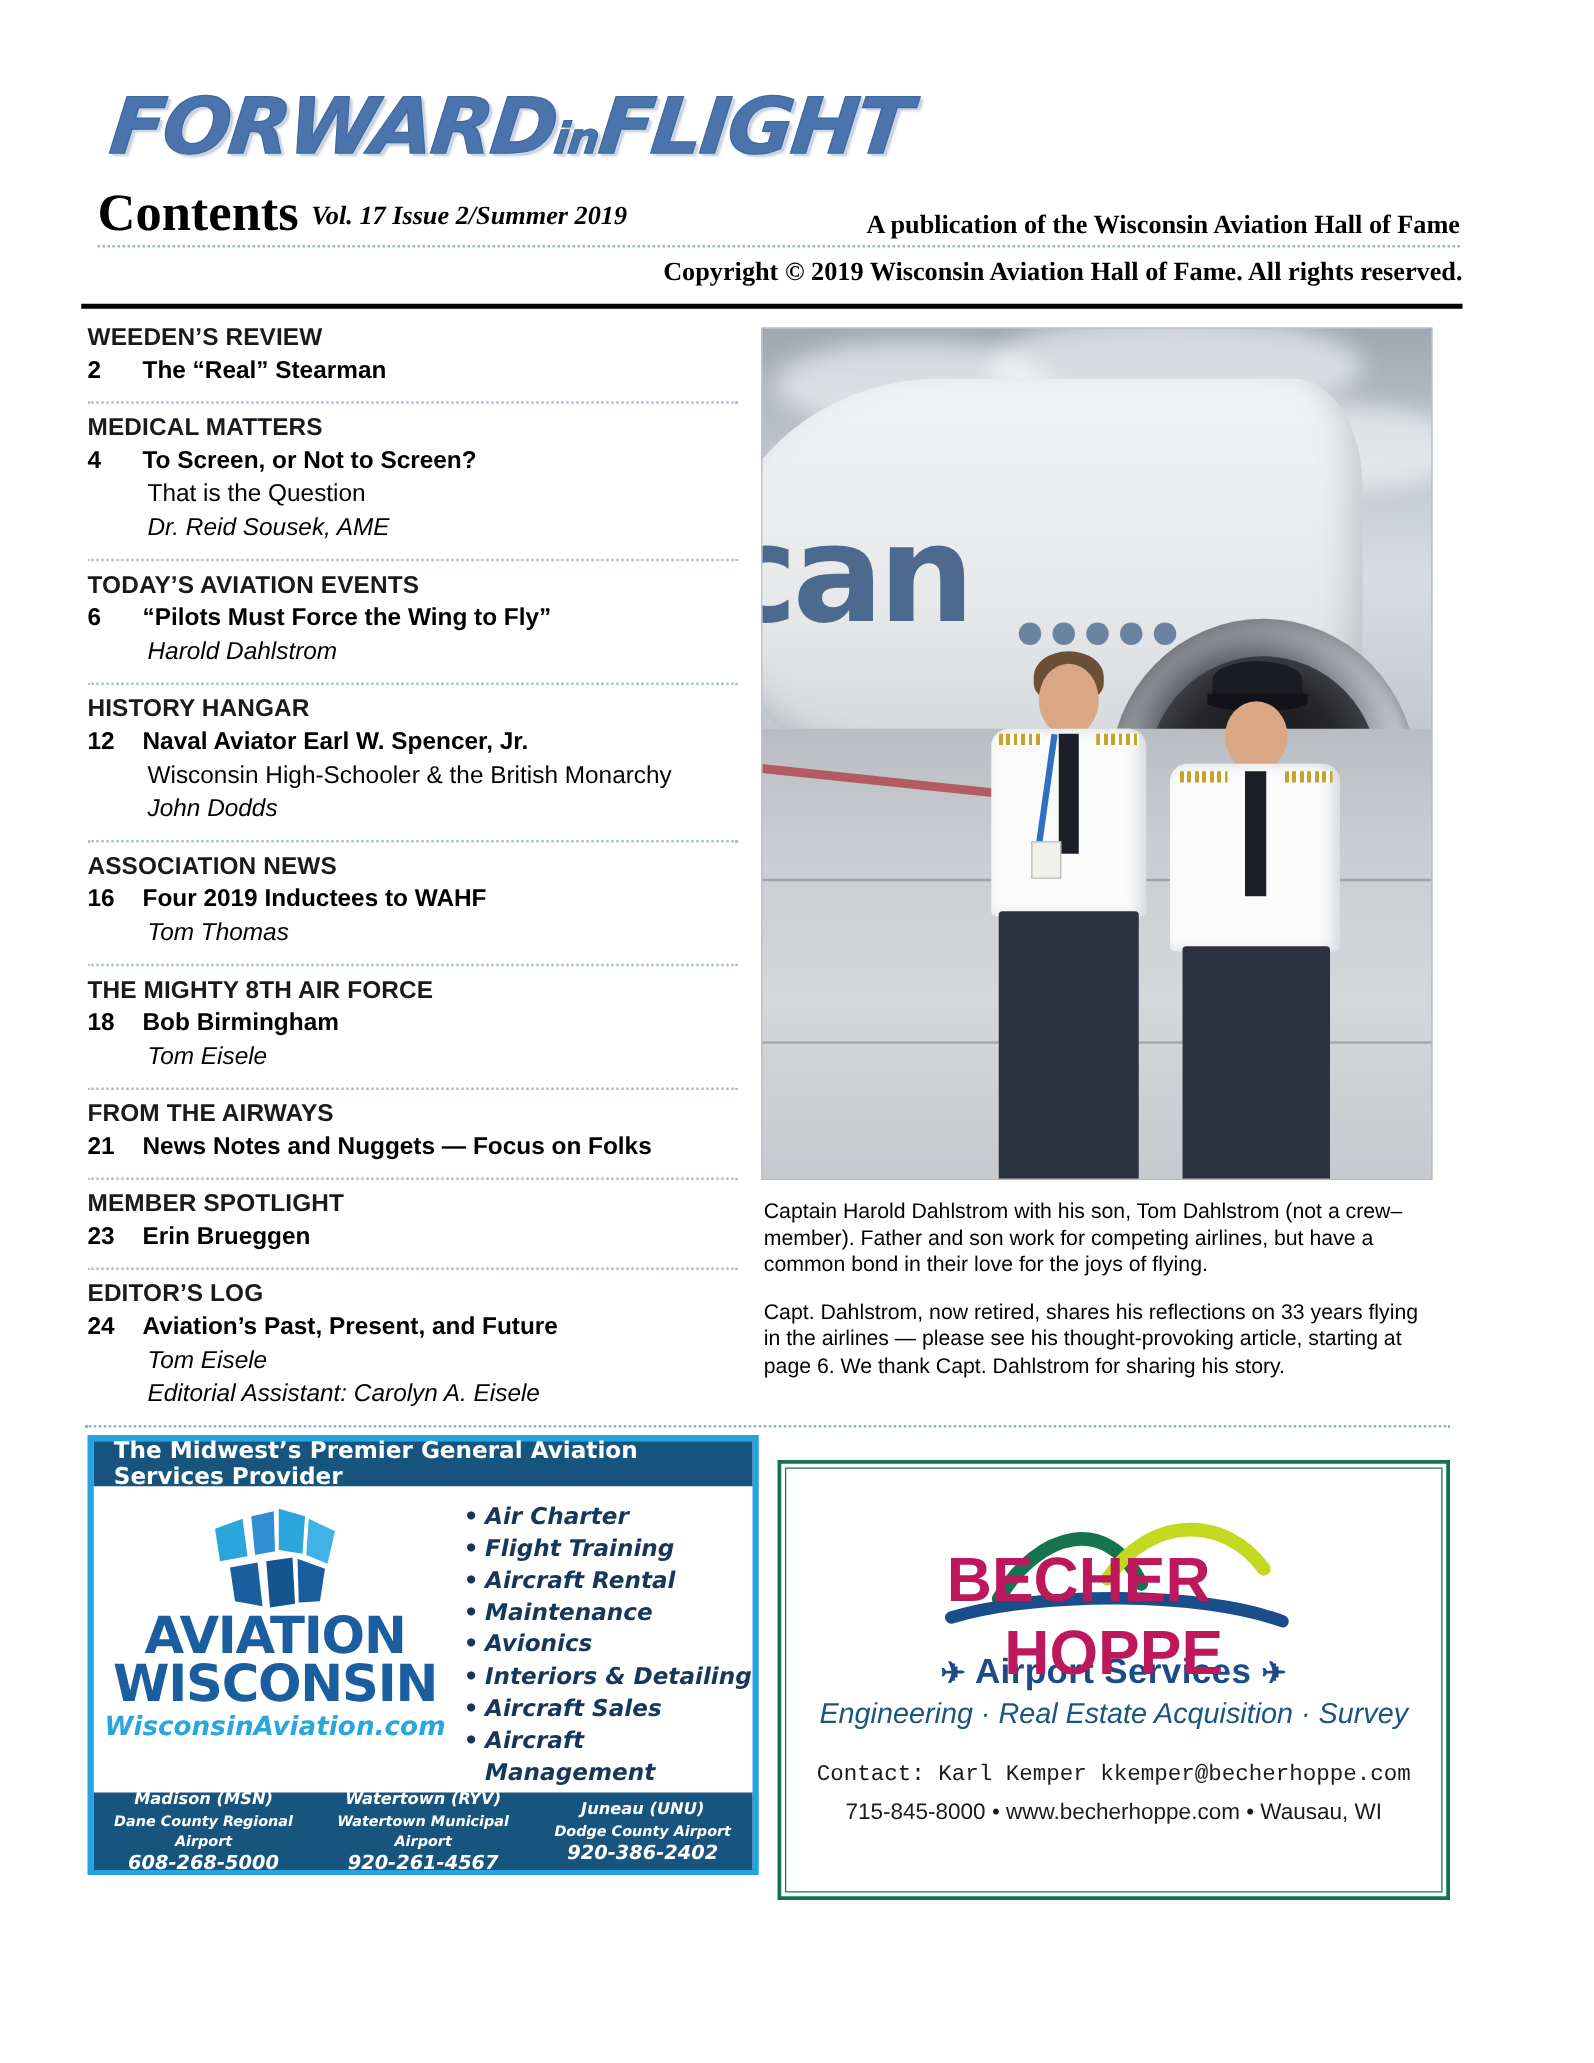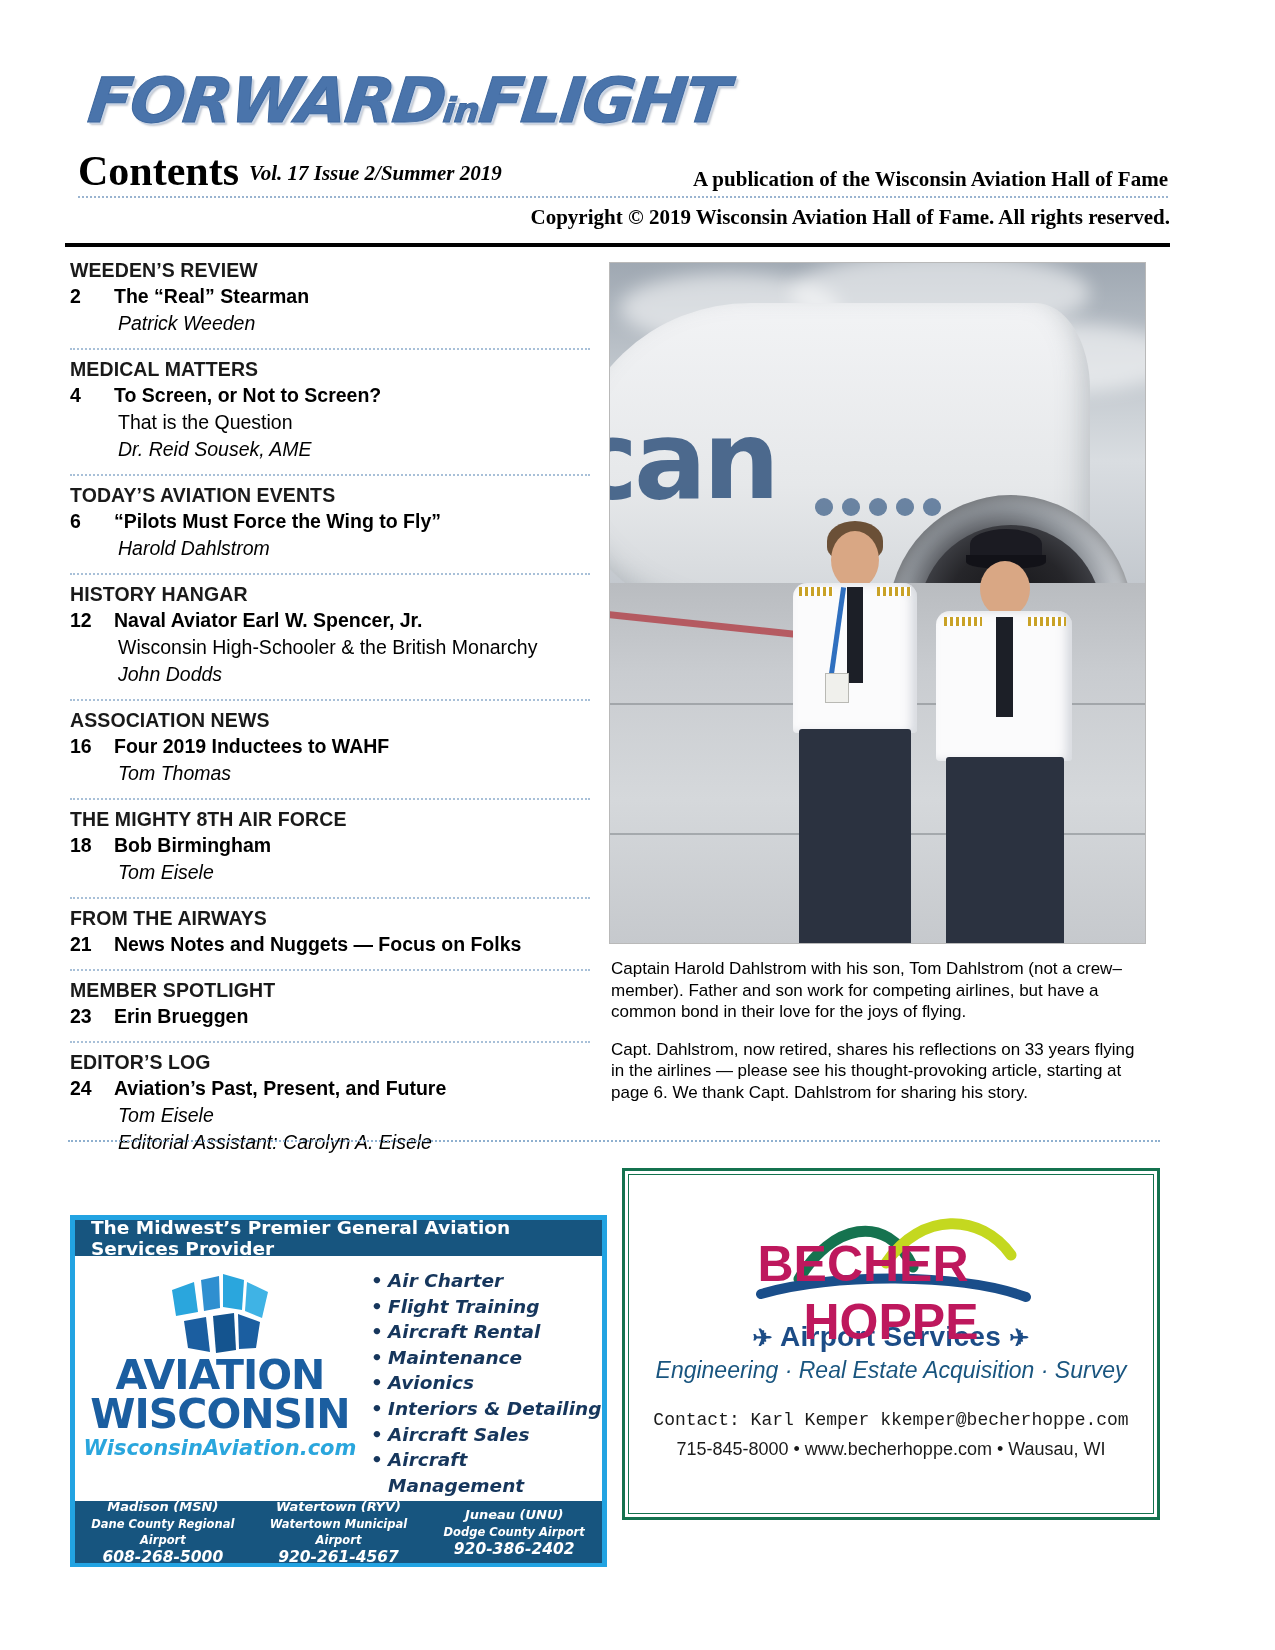--- a/index.html
+++ b/index.html
@@ -331,21 +331,21 @@
     left: 68px;
     top: 1140px;
     width: 1092px;
     border-top: 2px dotted #8fb0cf;
   }
 
   
   .ad-wi {
     position: absolute;
     left: 70px;
-    top: 1215px;
+    top: 1148px;
     width: 537px;
     height: 352px;
     border: 5px solid #22a3e2;
     background: #fff;
     box-sizing: border-box;
   }
   .wi-banner {
     height: 36px;
     background: #17557f;
     color: #fff;
@@ -523,21 +523,20 @@
   <div class="copyright">Copyright © 2019 Wisconsin Aviation Hall of Fame.  All rights reserved.</div>
   <div class="thick-rule"></div>
 
   <div class="toc" id="toc-root">
       <div class="toc-entry">
         <div class="toc-section">WEEDEN’S REVIEW</div>
         <div class="toc-line">
           <span class="toc-page">2</span>
           <span class="toc-title">The “Real” Stearman</span>
         </div>
-        <div class="toc-author">Patrick Weeden</div>
       </div>
       <div class="toc-sep"></div>
       <div class="toc-entry">
         <div class="toc-section">MEDICAL MATTERS</div>
         <div class="toc-line">
           <span class="toc-page">4</span>
           <span class="toc-title">To Screen, or Not to Screen?</span>
         </div>
         <div class="toc-sub">That is the Question</div>
         <div class="toc-author">Dr. Reid Sousek, AME</div>

